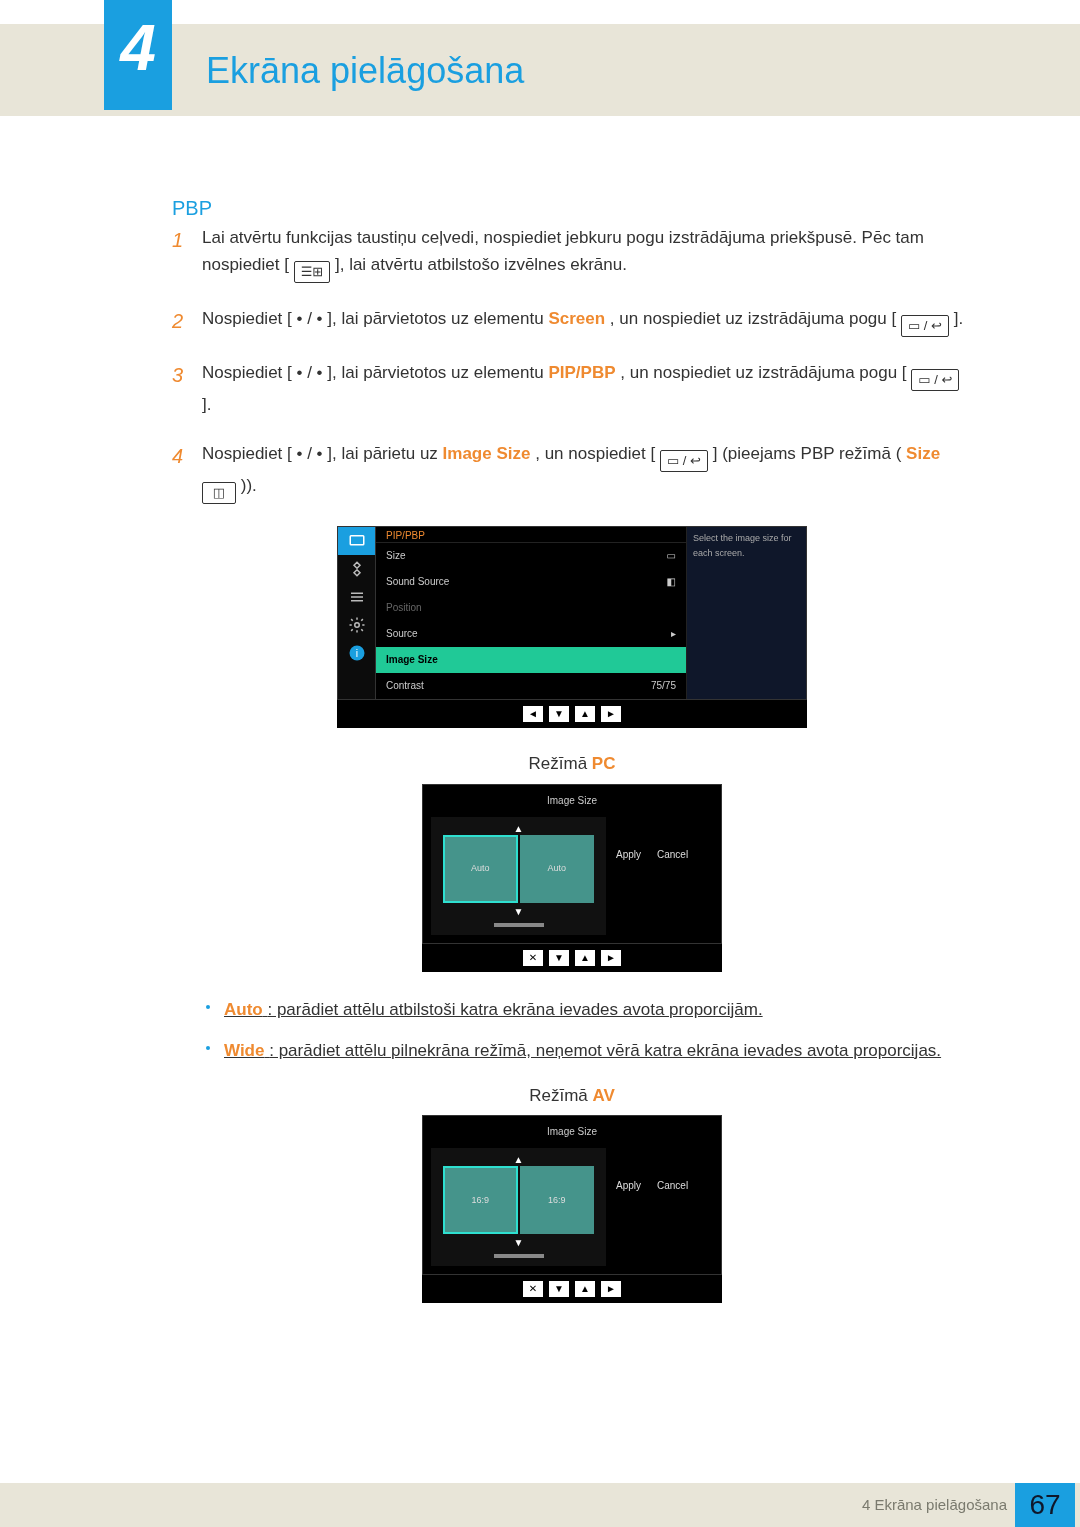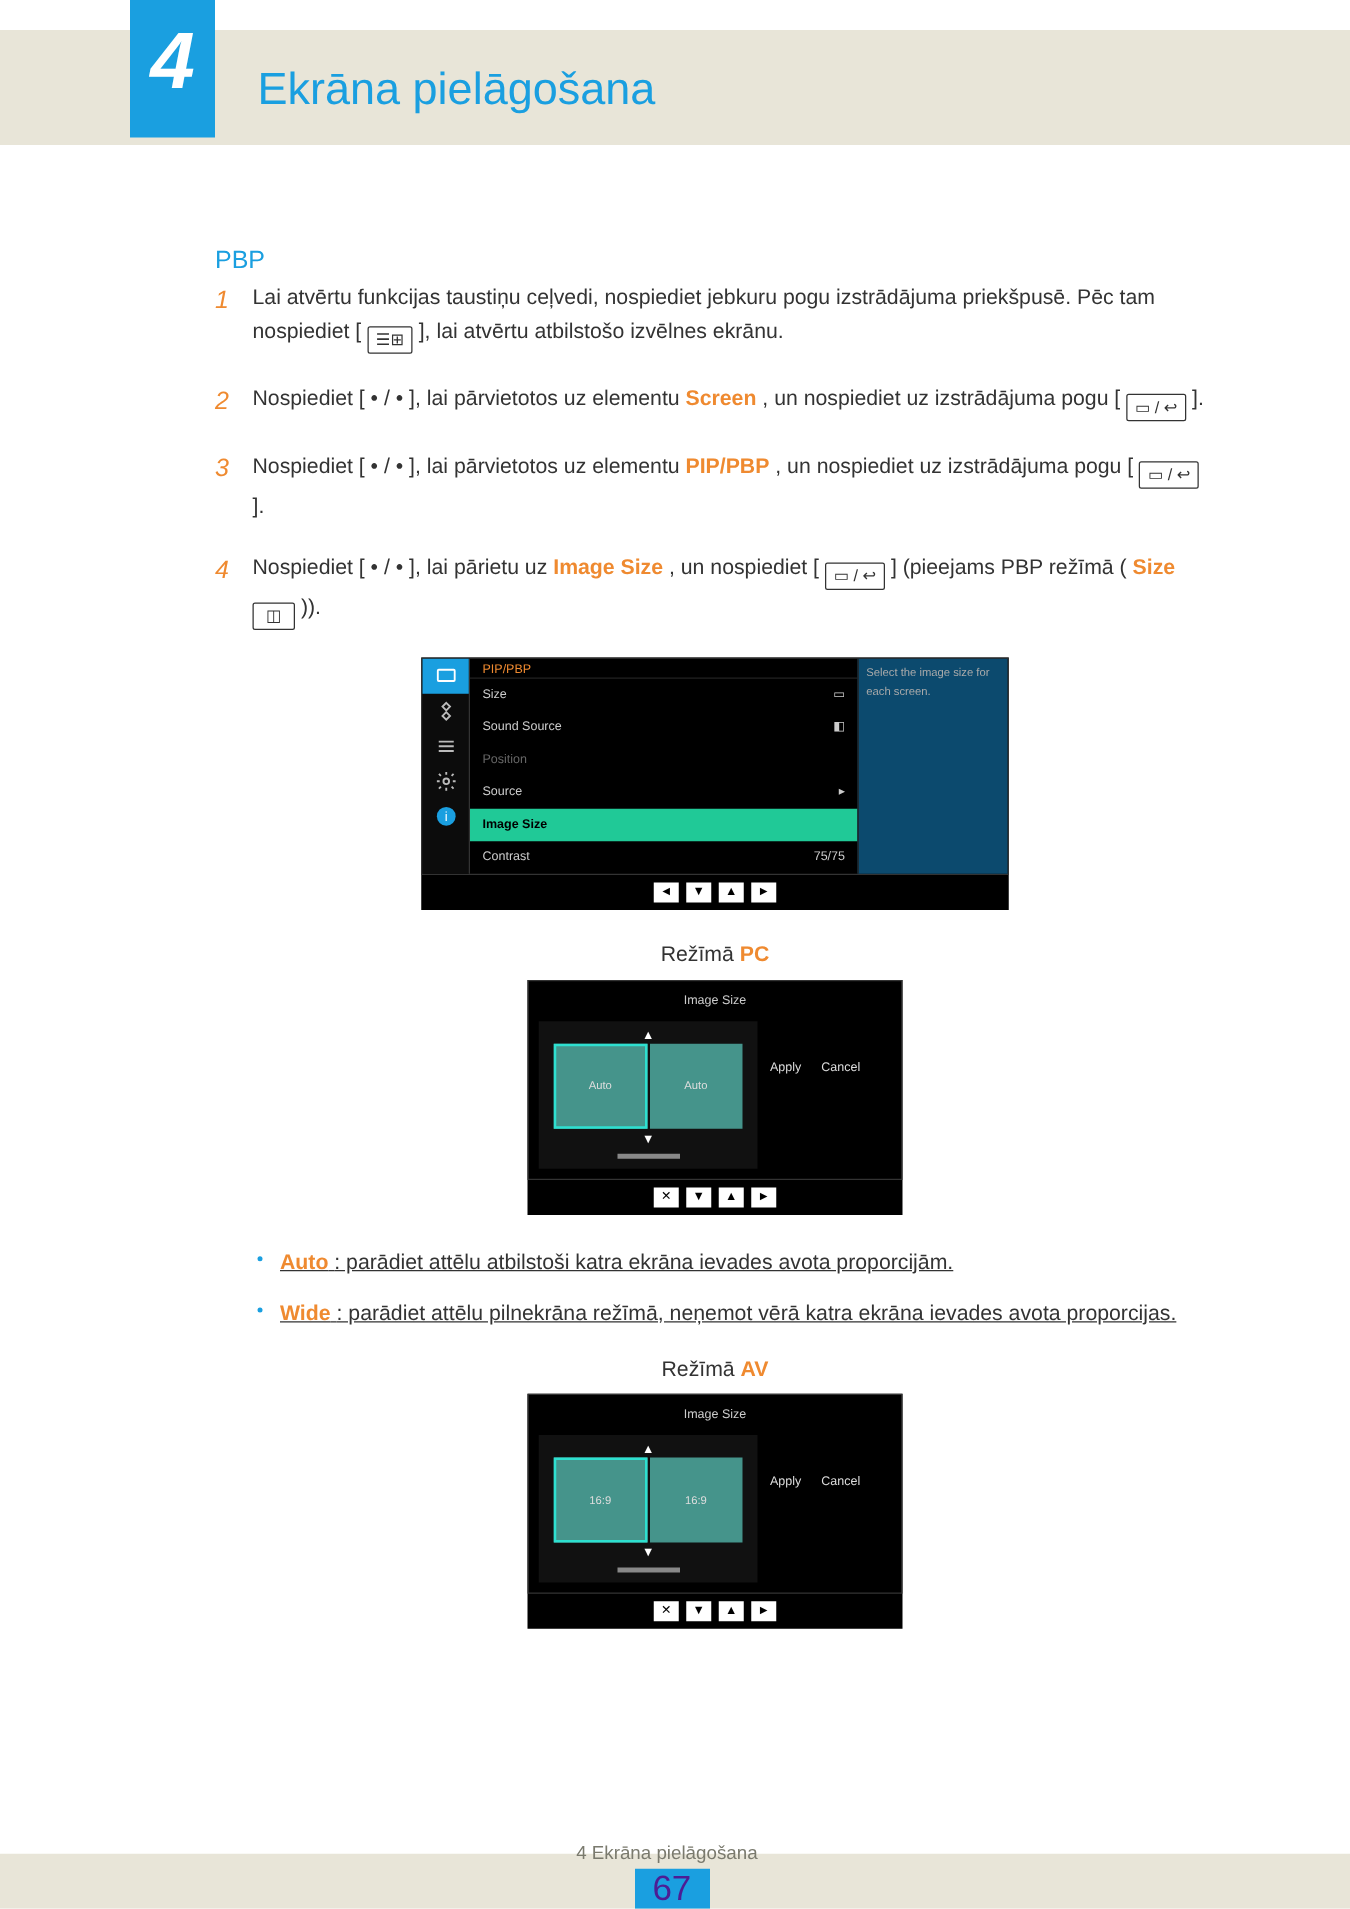--- a/index.html
+++ b/index.html
@@ -63,21 +63,21 @@
   }
   .osd-side { width: 38px; background: #0c0c0c; border-right: 1px solid #333; display:flex; flex-direction:column; }
   .osd-side .sic { width:100%; height:28px; display:flex; align-items:center; justify-content:center; color:#bbb; }
   .osd-side .sic.act { background:#1a9fe0; color:#fff; }
   .osd-side .sic svg { width:18px; height:18px; }
   .osd-main { flex:1; }
   .osd-head { color:#ef8a30; font-size:10px; padding:4px 10px; border-bottom:1px solid #222; height:16px; line-height:10px;}
   .osd-row { display:flex; justify-content:space-between; padding:5px 10px; }
   .osd-row.sel { background:#20c997; color:#000; font-weight:bold; }
   .osd-row.dim { color:#666; }
-  .osd-hint { width:120px; background:#0c4a6e; font-size:9px; padding:4px 6px; color:#aaa; border-left:1px solid #222; }
+  .osd-hint { width:120px; background:#0f172a; font-size:9px; padding:4px 6px; color:#aaa; border-left:1px solid #222; }
   .osd-btnrow { display:flex; gap:6px; justify-content:center; padding:6px 0; background:#000; }
   .osd-btnrow span { width:20px; height:16px; background:#fff; color:#000; font-size:10px; text-align:center; line-height:15px; }
 
   .mode-label { text-align:center; color:#333; margin:10px 0 6px 0; }
   .mode-label .orange { color:#ef8a30; font-weight:bold;margin-top:22px; }
 
   
   .prev-wrap { width: 300px; margin:0 auto 10px auto; }
   .prev { background:#000; border:1px solid #333; padding:8px; font-size:10px; color:#ccc; }
   .prev-title { text-align:center; margin-bottom:8px; }
@@ -111,25 +111,24 @@
   ul.bullets li { position:relative; padding-left:22px; margin-bottom:14px; }
   ul.bullets li::before {
     content:""; position:absolute; left:4px; top:9px; width:4px; height:4px; border-radius:50%;
     background:#1a9fe0;
   }
 
   .footer {
     position:absolute; bottom:0; left:0; right:0; height:44px;
     background:#e8e5d8; display:flex; align-items:center; justify-content:flex-end;
     padding-right:5px;
-    flex-direction:column;
   }
   .footer .ft { color:#7a7a6e; font-size:15px; margin-right:8px; }
   .footer .pg {
-    width:60px; height:32px; background:#1a9fe0; color:#4c1d95; font-size:28px;
+    width:60px; height:44px; background:#1a9fe0; color:#0f172a; font-size:28px;
     display:flex; align-items:center; justify-content:center;
   }
 </style>
 </head>
 <body>
 
 <div class="top-bar"></div>
 <div class="chapter-tab">4</div>
 <div class="chapter-title">Ekrāna pielāgošana</div>
 

